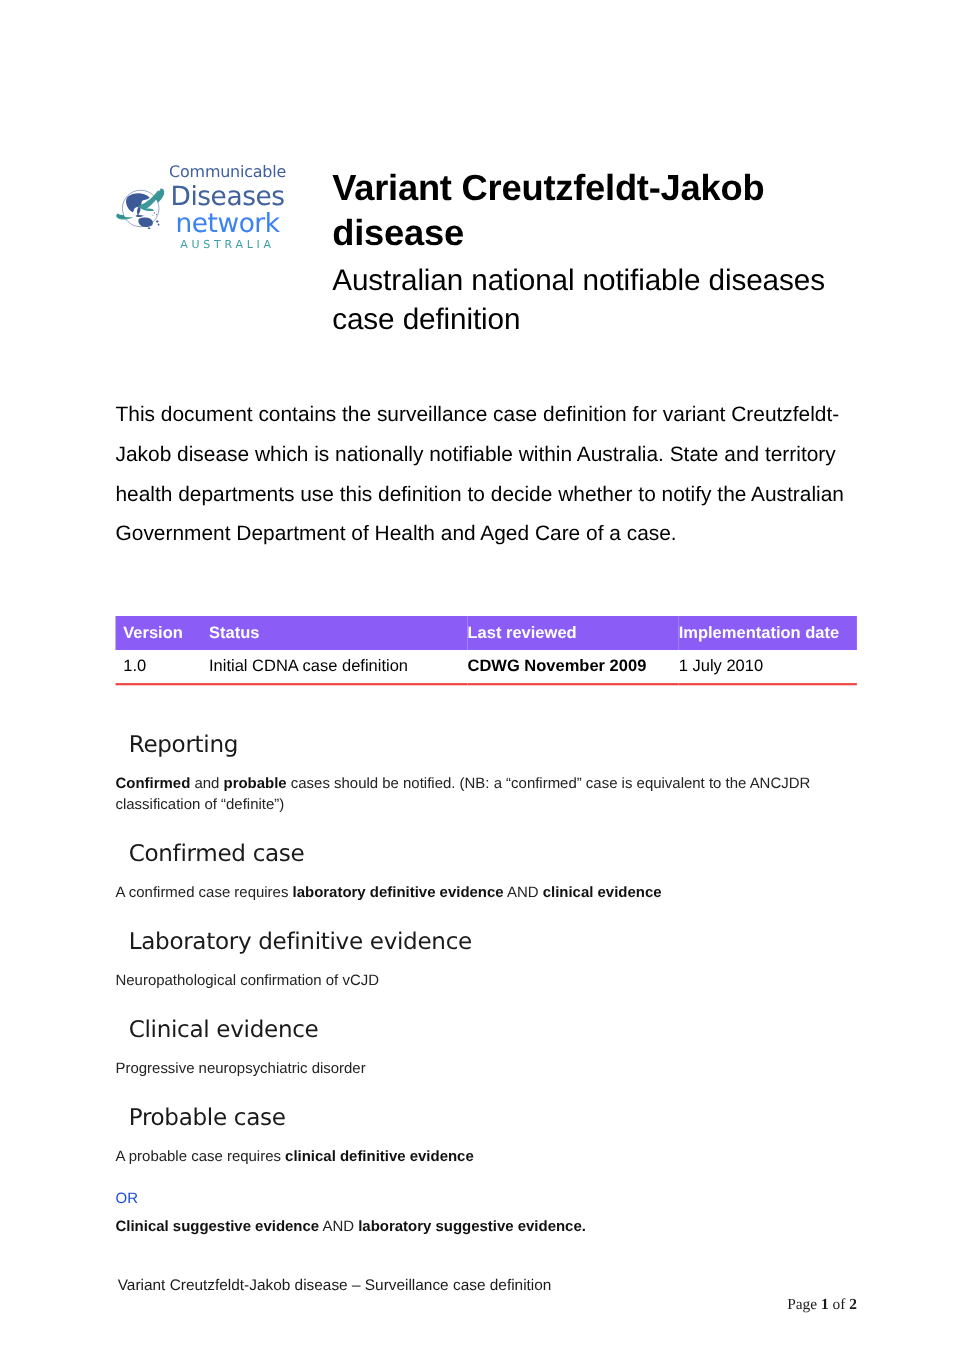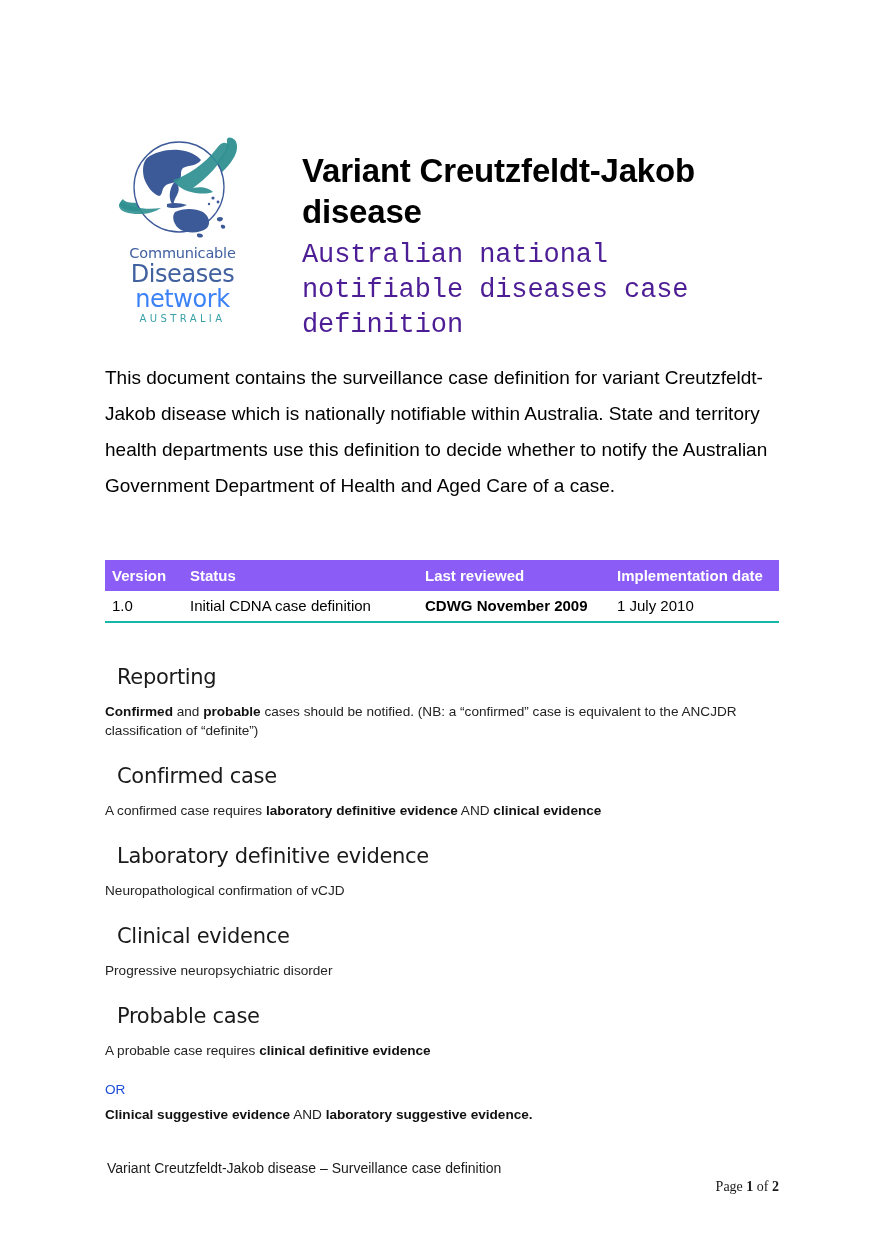--- a/index.html
+++ b/index.html
@@ -28,21 +28,21 @@
     left: 105px;
     top: 128px;
     width: 680px;
     display: flex;
     align-items: flex-start;
   }
   .logo-block {
     width: 155px;
     flex: 0 0 155px;
     display: flex;
-    flex-direction: column;
+    flex-direction: row;
     align-items: center;
     padding-top: 4px;
   }
   .logo-mark {
     width: 132px;
     height: 118px;
     display: block;
   }
   .logo-wordmark {
     margin-top: -4px;
@@ -89,25 +89,25 @@
   .doc-title {
     font-family: "Liberation Sans", sans-serif;
     font-weight: bold;
     font-size: 33px;
     line-height: 41px;
     color: #000000;
     margin: 0;
     letter-spacing: -0.2px;
   }
   .doc-subtitle {
-    font-family: Liberation Mono, monospace;
+    font-family: Liberation Sans, sans-serif;
     font-weight: normal;
     font-size: 27px;
     line-height: 35px;
-    color: #4c1d95;
+    color: #000000;
     margin: 6px 0 0 0;
     letter-spacing: -0.1px;
   }
 
   
   .intro {
     position: absolute;
     left: 105px;
     top: 360px;
     width: 672px;
@@ -132,21 +132,21 @@
     font-size: 15px;
     font-weight: bold;
     text-align: left;
     padding: 7px 0 7px 0;
     border: none;
   }
   .meta-table tbody td {
     font-size: 15px;
     color: #000000;
     padding: 6px 0 7px 0;
-    border-bottom: 2px solid #14b8a6;
+    border-bottom: 2px solid #ef4444;
     background: #ffffff;
   }
   .col-version { width: 78px; padding-left: 7px !important; }
   .col-status  { width: 235px; }
   .col-review  { width: 192px; font-weight: bold; }
   .col-impl    { width: auto; }
 
   
   .content {
     position: absolute;

